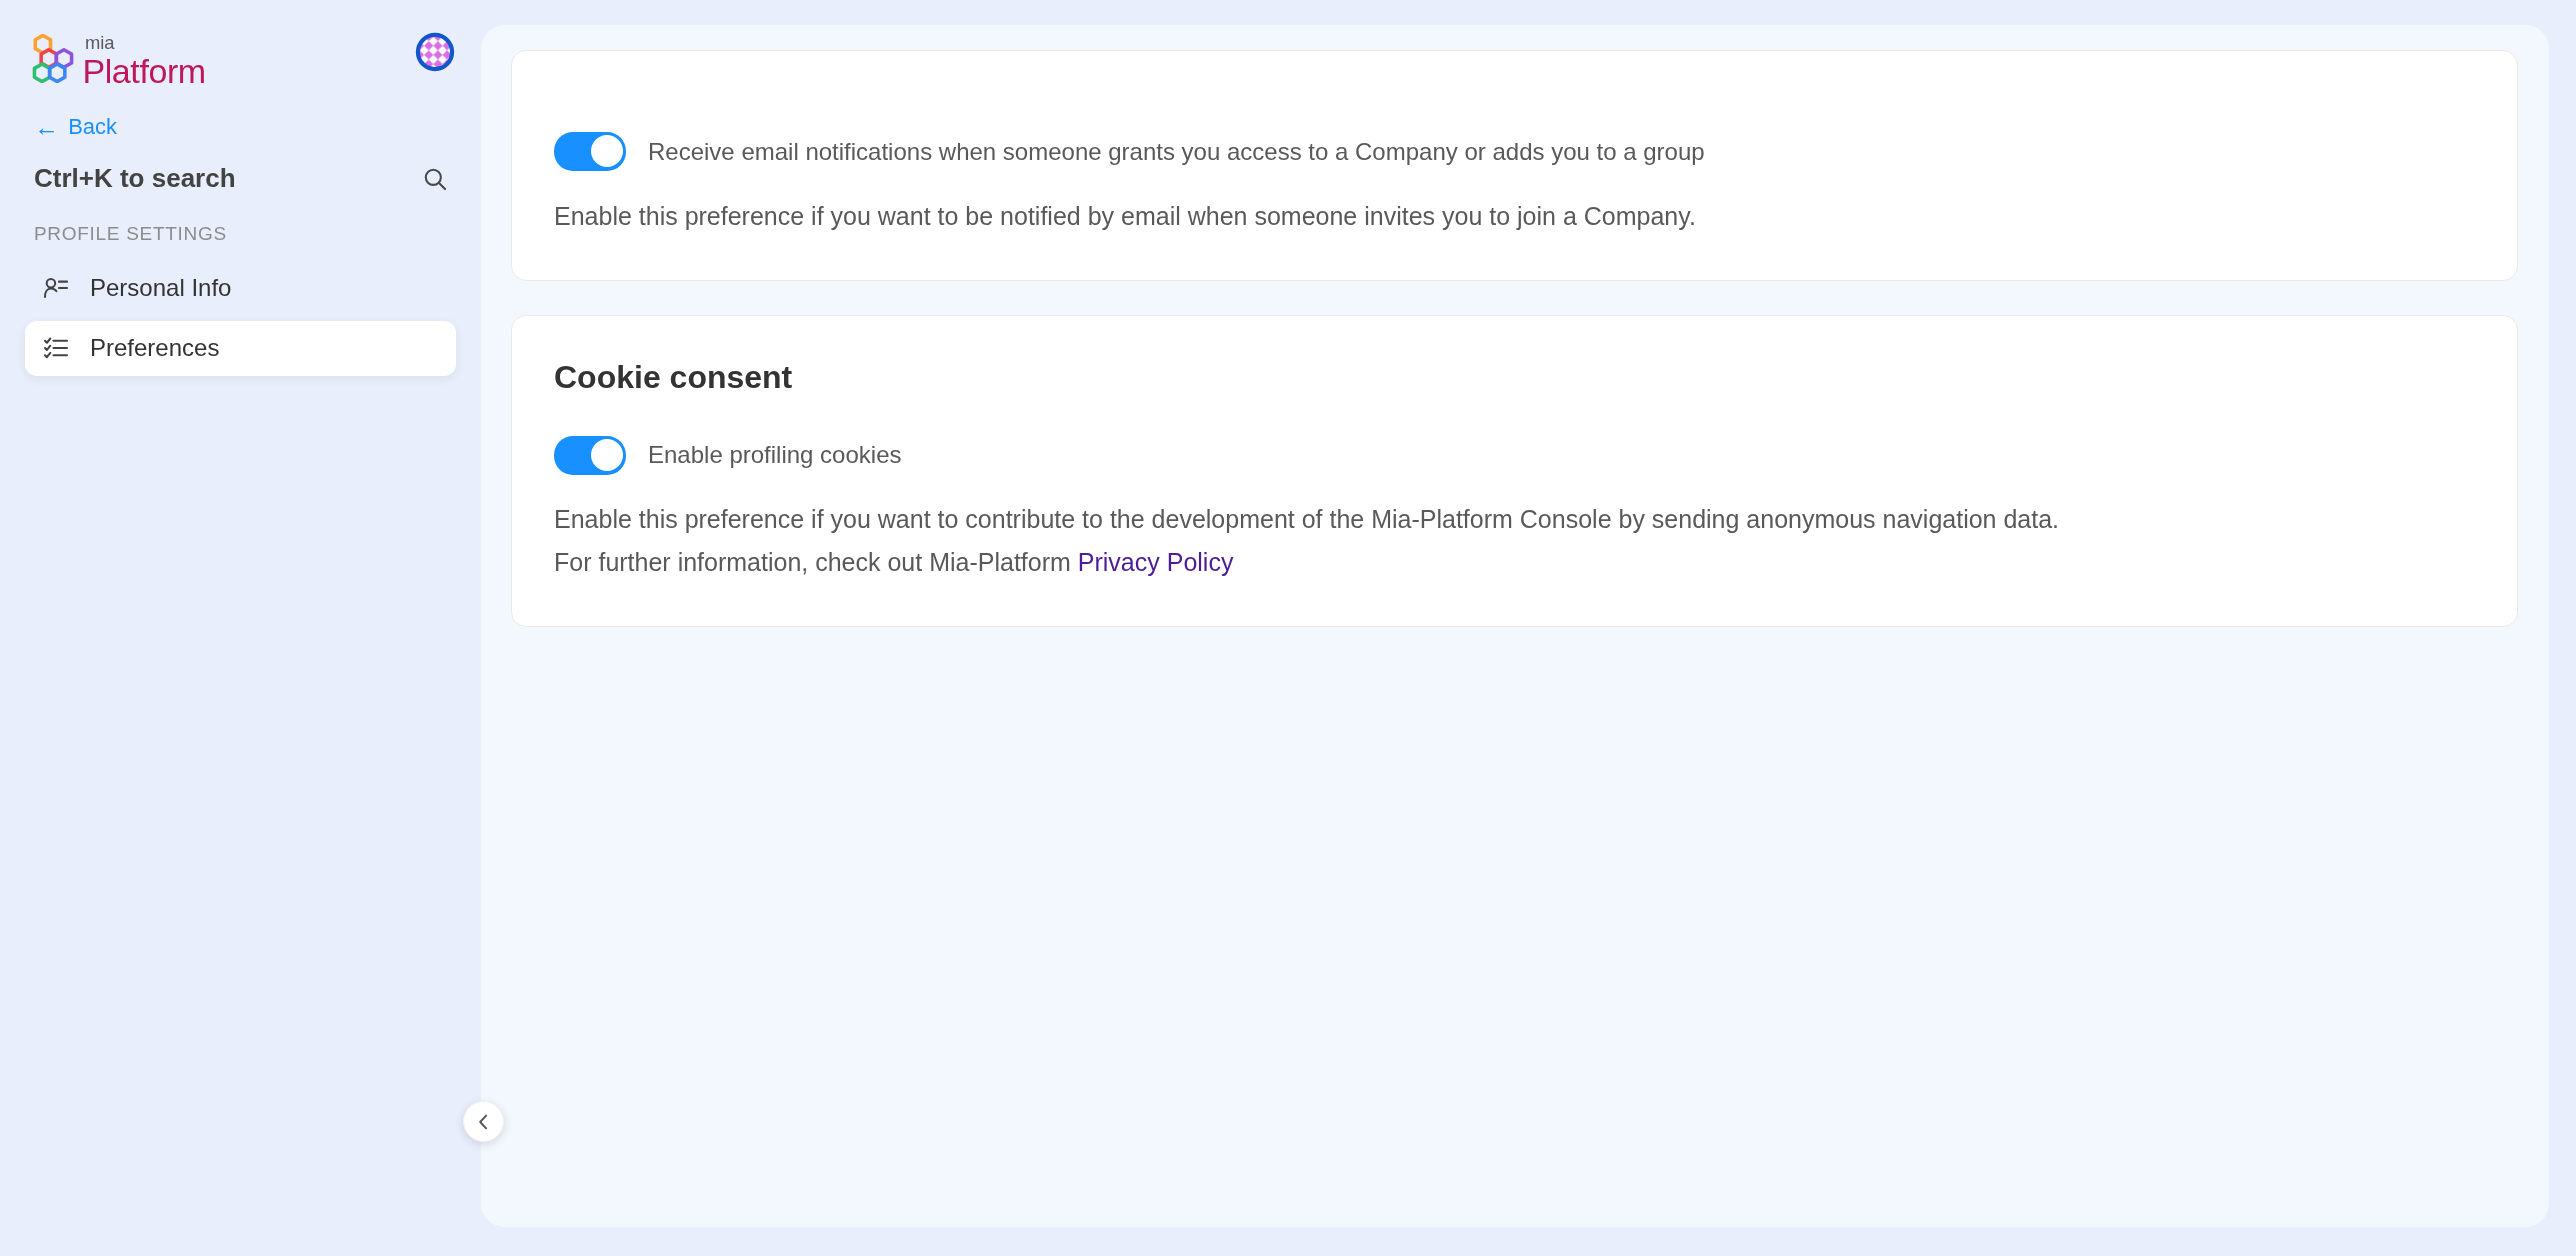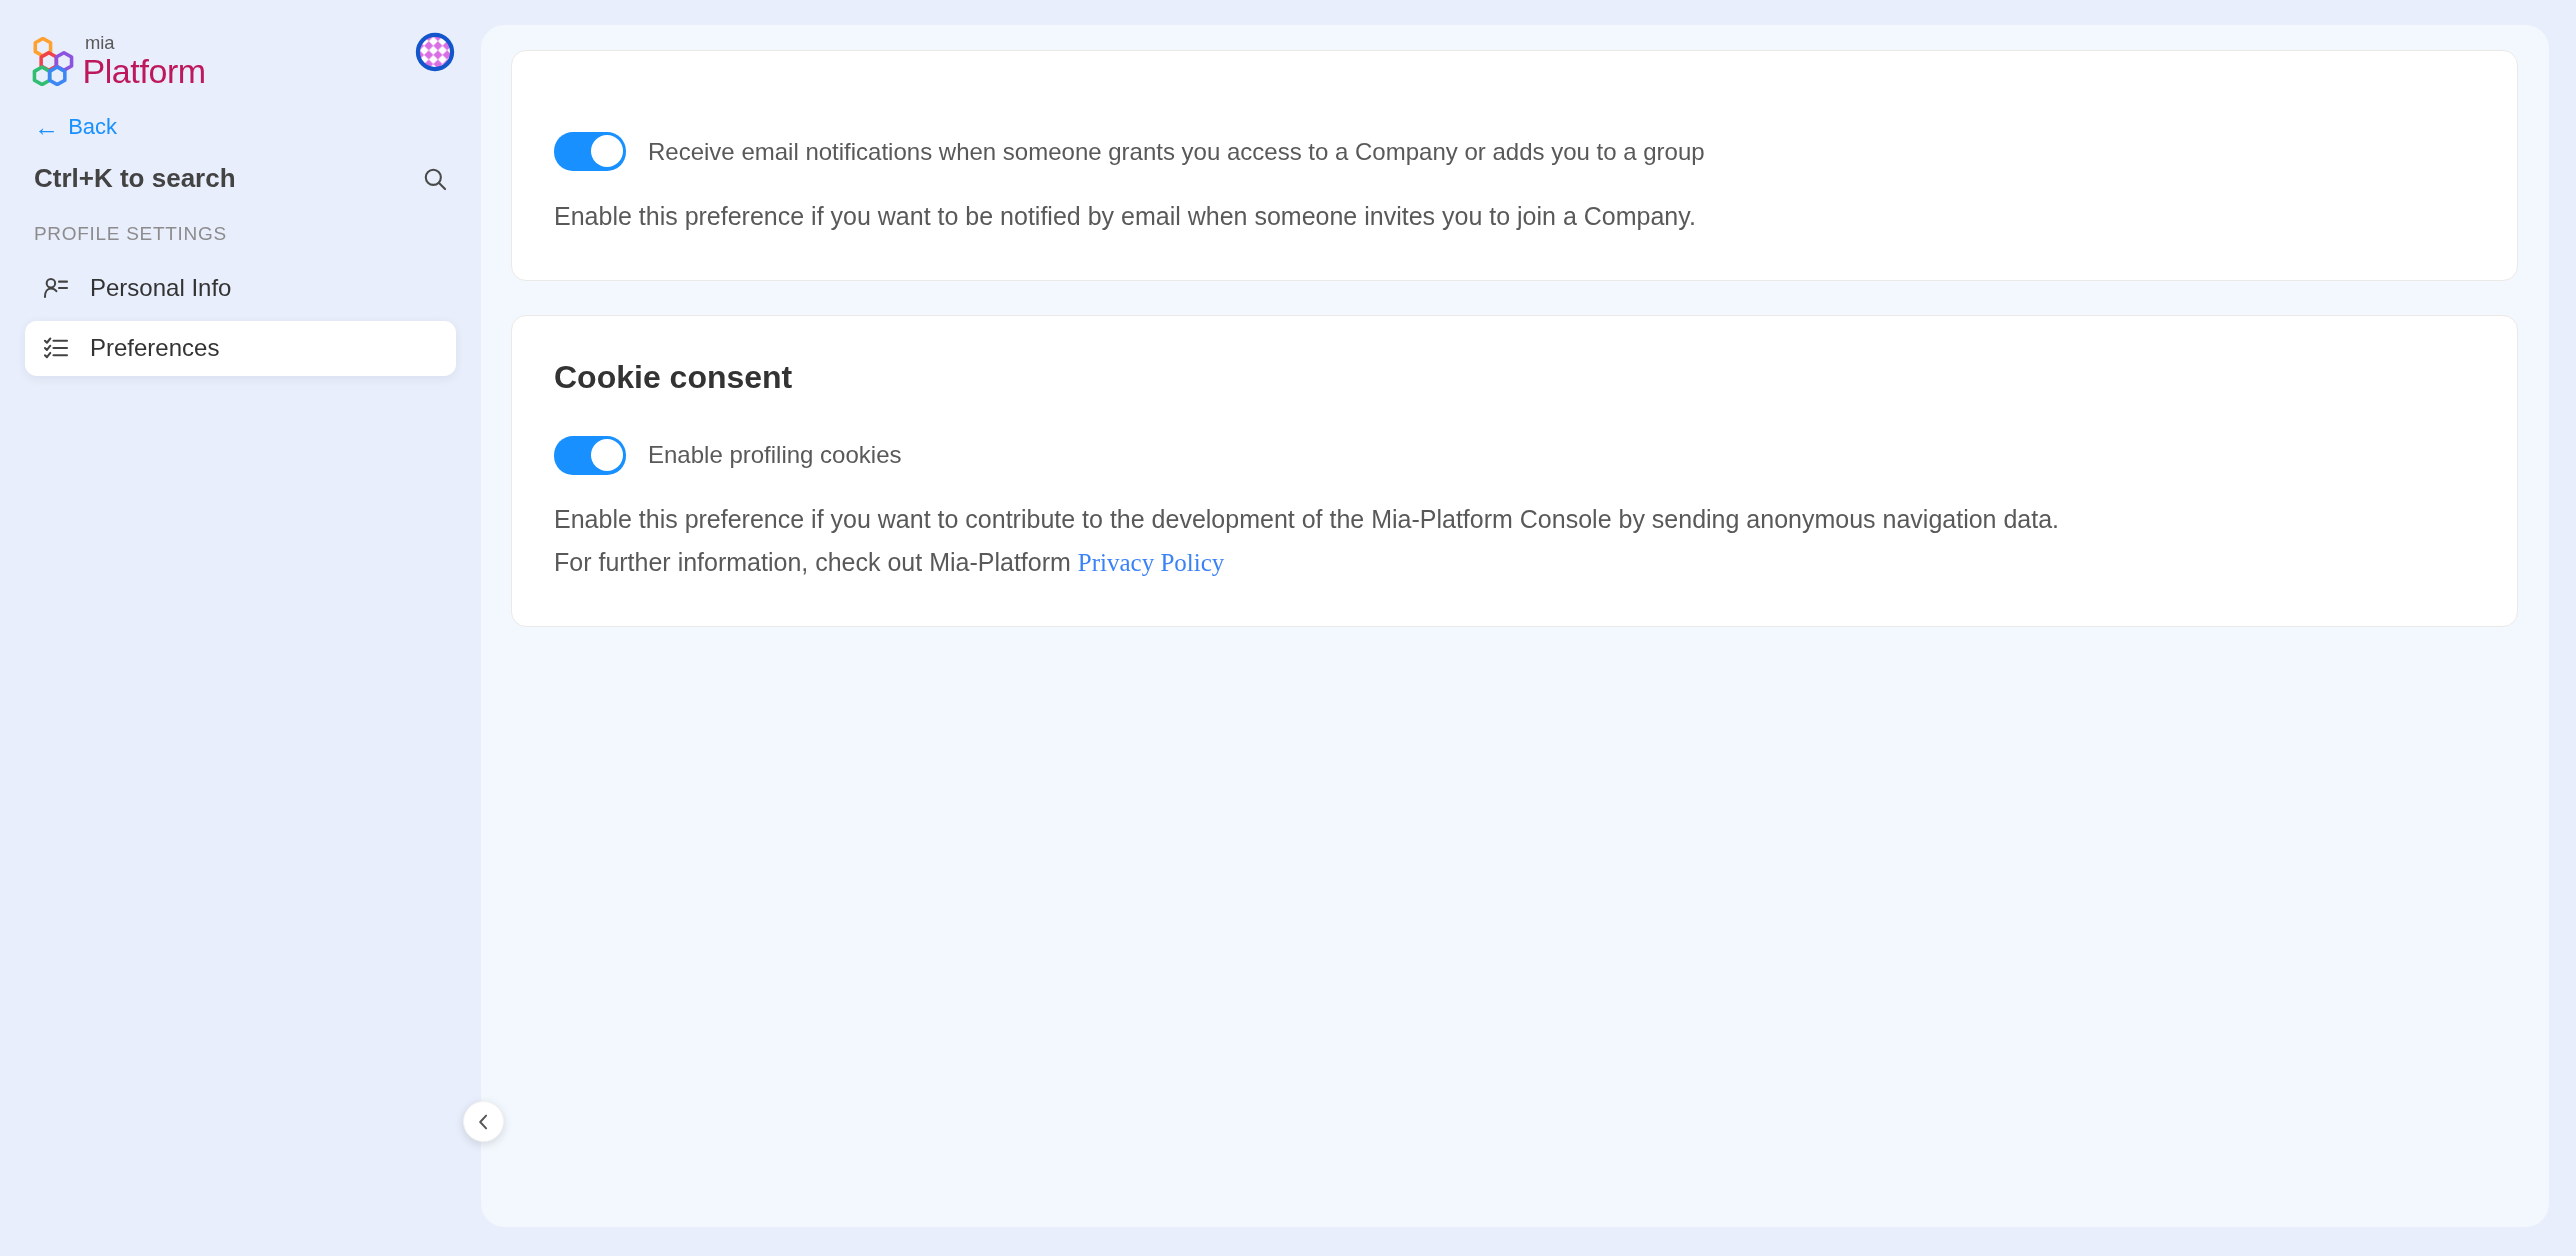--- a/index.html
+++ b/index.html
@@ -20,21 +20,20 @@
   .sidebar {
     position: absolute;
     left: 0; top: 0;
     width: 481px;
     height: 1256px;
   }
   .logo {
     position: absolute;
     left: 32px; top: 34px;
     display: flex;
-    align-items: center;
     gap: 8.4px;
   }
   .logo-mark svg { display: block; }
   .brand-text {
     display: flex;
     flex-direction: column;
     line-height: 1;
   }
   .brand-small {
     font-size: 18.4px;
@@ -177,24 +176,23 @@
     font-size: 24px;
     color: #595959;
   }
   .desc {
     margin: 23.5px 0 0 0;
     font-size: 25px;
     line-height: 43px;
     color: #595959;
   }
   .desc a.link {
-    color: #3b82f6;
+    color: #4c1d95;
     text-decoration: none;
     cursor: pointer;
-    font-family: Liberation Serif, serif;
   }
 
   
   .collapse-btn {
     position: absolute;
     left: 463px; top: 1101px;
     width: 41px; height: 41px;
     border-radius: 50%;
     background: #FFFFFF;
     border: 0.8px solid #f2f2f2;

